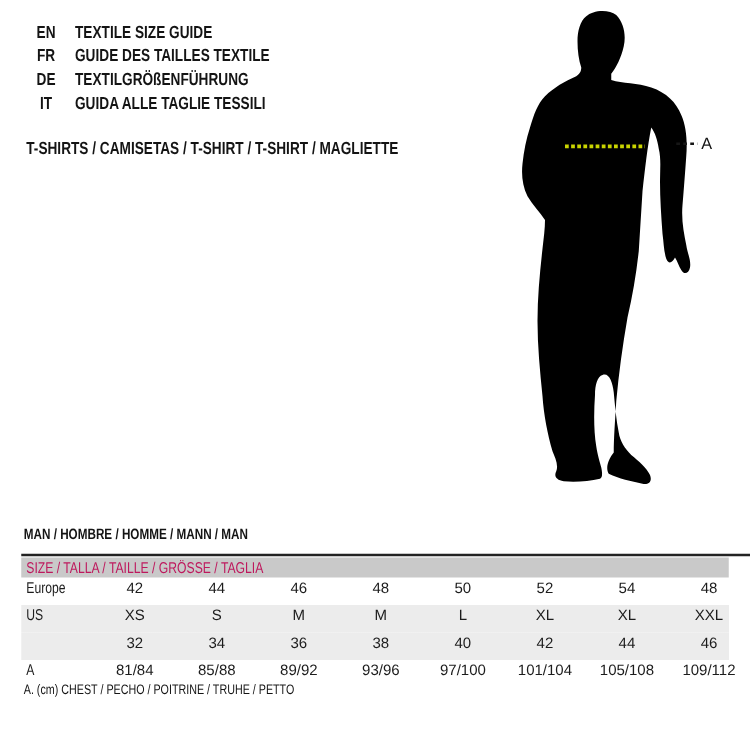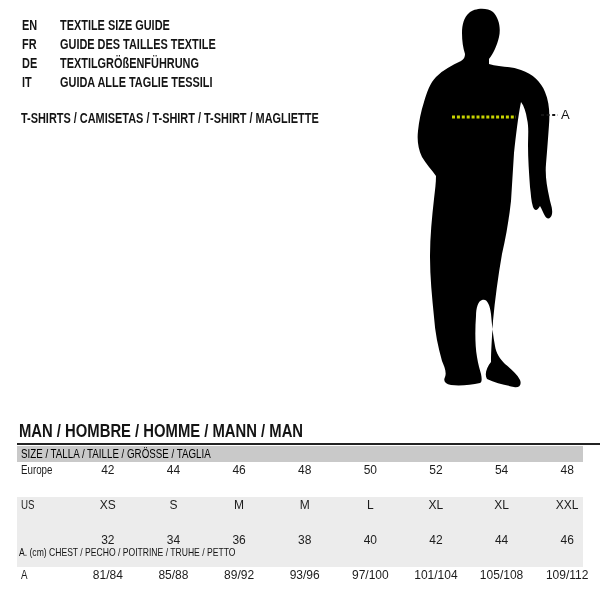--- a/index.html
+++ b/index.html
@@ -3,42 +3,42 @@
 <meta charset="utf-8">
 <style>
   html,body { margin:0; padding:0; background:#fff; }
   .page {
     position:relative; width:600px; height:600px; background:#ffffff;
     font-family:"Liberation Sans", sans-serif; color:#141414; overflow:hidden;
   }
   .cond { display:inline-block; transform:scaleX(0.78); transform-origin:0 50%; white-space:nowrap; }
 
   
-  .lang-block { position:absolute; left:22px; top:16px; }
+  .lang-block { position:absolute; left:22px; top:16px;text-align:center; }
   .lang-row { display:flex; line-height:19px; font-size:14px; font-weight:700; }
   .lang-code { width:38px; flex:0 0 38px; }
 
   
   .cat-block { position:absolute; left:21px; top:110px; }
   .cat-line { line-height:17px; font-size:14px; font-weight:700; }
 
   
   .fig-svg { position:absolute; left:0; top:0; pointer-events:none; }
   .a-label { position:absolute; left:561px; top:107px; font-size:13px; font-weight:500; }
 
   
-  .man-title { position:absolute; left:19px; top:420px; font-size:19px; font-weight:700; }
+  .man-title { position:absolute; left:19px; top:420px; font-size:12px; font-weight:700; }
 
   
   .size-table { position:absolute; left:17px; top:443px; width:583px; border-top:2px solid #232323; }
   .thead {
     width:566px; height:16px; margin-top:1px; background:#c9c9c9;
-    font-size:12.5px; line-height:16px; padding-left:4px; box-sizing:border-box; color:#000000;
+    font-size:12.5px; line-height:16px; padding-left:4px; box-sizing:border-box; color:#be185d;
   }
-  .trow { display:flex; height:35px; font-size:12px; line-height:17px; color:#1c1c1c; }
+  .trow { display:flex; height:22px; font-size:12px; line-height:17px; color:#1c1c1c; }
   .trow.alt { background:linear-gradient(to right,#ececec 0px,#ececec 566px,rgba(0,0,0,0) 566px); }
   .tlabel { flex:0 0 58px; width:58px; padding-left:4px; box-sizing:border-box; font-size:12.5px; }
   .cell { flex:1; text-align:center; }
 
   
   .footnote { position:absolute; left:19px; top:546px; font-size:11px; font-weight:400; }
 </style>
 </head>
 <body>
 

